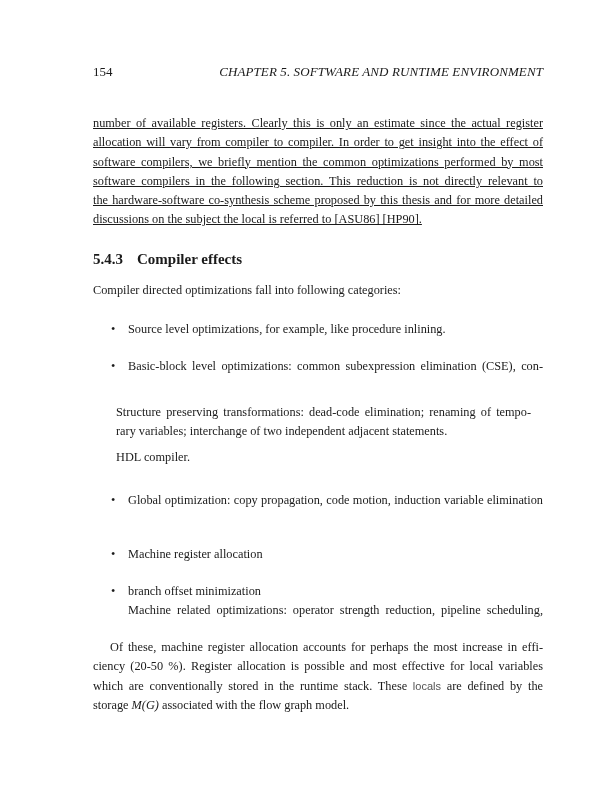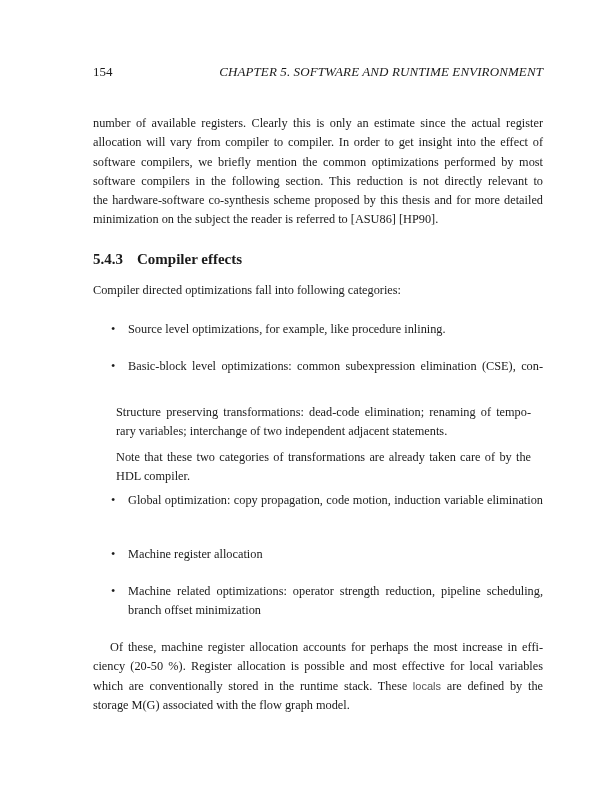--- a/index.html
+++ b/index.html
@@ -8,53 +8,53 @@
       font-family: "Liberation Serif", "DejaVu Serif", serif;
       color: #1a1a1a;
     }
     .header {
       position: absolute; top: 64px; left: 93px; width: 450px; height: 16px;
       font-size: 13px;
     }
     .page-num { position: absolute; left: 0; top: 0; }
     .running-head { position: absolute; right: 0; top: 0; font-style: italic; letter-spacing: 0.1px; }
     .content { position: absolute; top: 114px; left: 93px; width: 450px; font-size: 12.3px; }
-    .para { text-align: justify; line-height: 19.3px; margin: 0; }
+    .para { text-align: justify; line-height: 19.3px; margin: 0; text-decoration: underline; }
     .line { display: block; text-align: justify; text-align-last: justify; white-space: nowrap; }
     .line.last { text-align-last: left; }
     .section-title {
       position: absolute; top: 251px; left: 93px; font-weight: bold; font-size: 15px;
     }
     .section-title .num { margin-right: 14px; }
     .intro { position: absolute; top: 283px; left: 93px; font-size: 12.3px; }
     .bullet-item { position: absolute; left: 111px; width: 432px; font-size: 12.3px; line-height: 19.3px; }
     .bullet-dot { position: absolute; left: 0; top: 0; }
     .bullet-body { position: absolute; left: 17px; width: 415px; }
     .sub-para { position: absolute; left: 116px; width: 415px; font-size: 12.3px; line-height: 19.3px; }
     .closing { position: absolute; top: 638px; left: 93px; width: 450px; font-size: 12.3px; line-height: 19.3px; }
     .indent { display: inline-block; width: 17px; }
-    .math { }
+    .math { font-style: italic; }
     .locals { font-family: "Liberation Sans", sans-serif; font-size: 11px; color: #555; }
   </style>
 </head>
 <body>
 
 <div class="header">
   <span class="page-num">154</span>
   <span class="running-head">CHAPTER 5.  SOFTWARE AND RUNTIME ENVIRONMENT</span>
 </div>
 
 <div class="content">
   <p class="para">
     <span class="line">number of available registers. Clearly this is only an estimate since the actual register</span>
     <span class="line">allocation will vary from compiler to compiler. In order to get insight into the effect of</span>
     <span class="line">software compilers, we briefly mention the common optimizations performed by most</span>
     <span class="line">software compilers in the following section. This reduction is not directly relevant to</span>
     <span class="line">the hardware-software co-synthesis scheme proposed by this thesis and for more detailed</span>
-    <span class="line last">minimization on the subject the reader is referred to [ASU86] [HP90].</span>
+    <span class="line last">discussions on the subject the local is referred to [ASU86] [HP90].</span>
   </p>
 </div>
 
 <div class="section-title">
   <span class="num">5.4.3</span><span>Compiler effects</span>
 </div>
 
 <div class="intro">Compiler directed optimizations fall into following categories:</div>
 
 <div class="bullet-item" style="top:320px;">
@@ -70,43 +70,42 @@
     <span class="line">Basic-block level optimizations: common subexpression elimination (CSE), con-</span>
   </div>
 </div>
 
 <div class="sub-para" style="top:403px;">
   <span class="line">Structure preserving transformations: dead-code elimination; renaming of tempo-</span>
   <span class="line last">rary variables; interchange of two independent adjacent statements.</span>
 </div>
 
 <div class="sub-para" style="top:448px;">
-  <span class="line">Note that these two categories of transformations are already taken care of by the</span>
   <span class="line last">HDL compiler.</span>
 </div>
 
 <div class="bullet-item" style="top:491px;">
   <span class="bullet-dot">•</span>
   <div class="bullet-body">
     <span class="line">Global optimization: copy propagation, code motion, induction variable elimination</span>
   </div>
 </div>
 
 <div class="bullet-item" style="top:545px;">
   <span class="bullet-dot">•</span>
   <div class="bullet-body">
     <span class="line last">Machine register allocation</span>
   </div>
 </div>
 
 <div class="bullet-item" style="top:582px;">
   <span class="bullet-dot">•</span>
   <div class="bullet-body">
+    <span class="line last">branch offset minimization</span>
     <span class="line">Machine related optimizations: operator strength reduction, pipeline scheduling,</span>
-    <span class="line last">branch offset minimization</span>
   </div>
 </div>
 
 <div class="closing">
   <span class="line"><span class="indent"></span><span>Of these, machine register allocation accounts for perhaps the most increase in effi-</span></span>
   <span class="line">ciency (20-50 %). Register allocation is possible and most effective for local variables</span>
   <span class="line"><span>which are conventionally stored in the runtime stack.  These </span><span class="locals">locals</span><span> are defined by the</span></span>
   <span class="line last"><span>storage </span><span class="math">M(G)</span><span> associated with the flow graph model.</span></span>
 </div>
 

